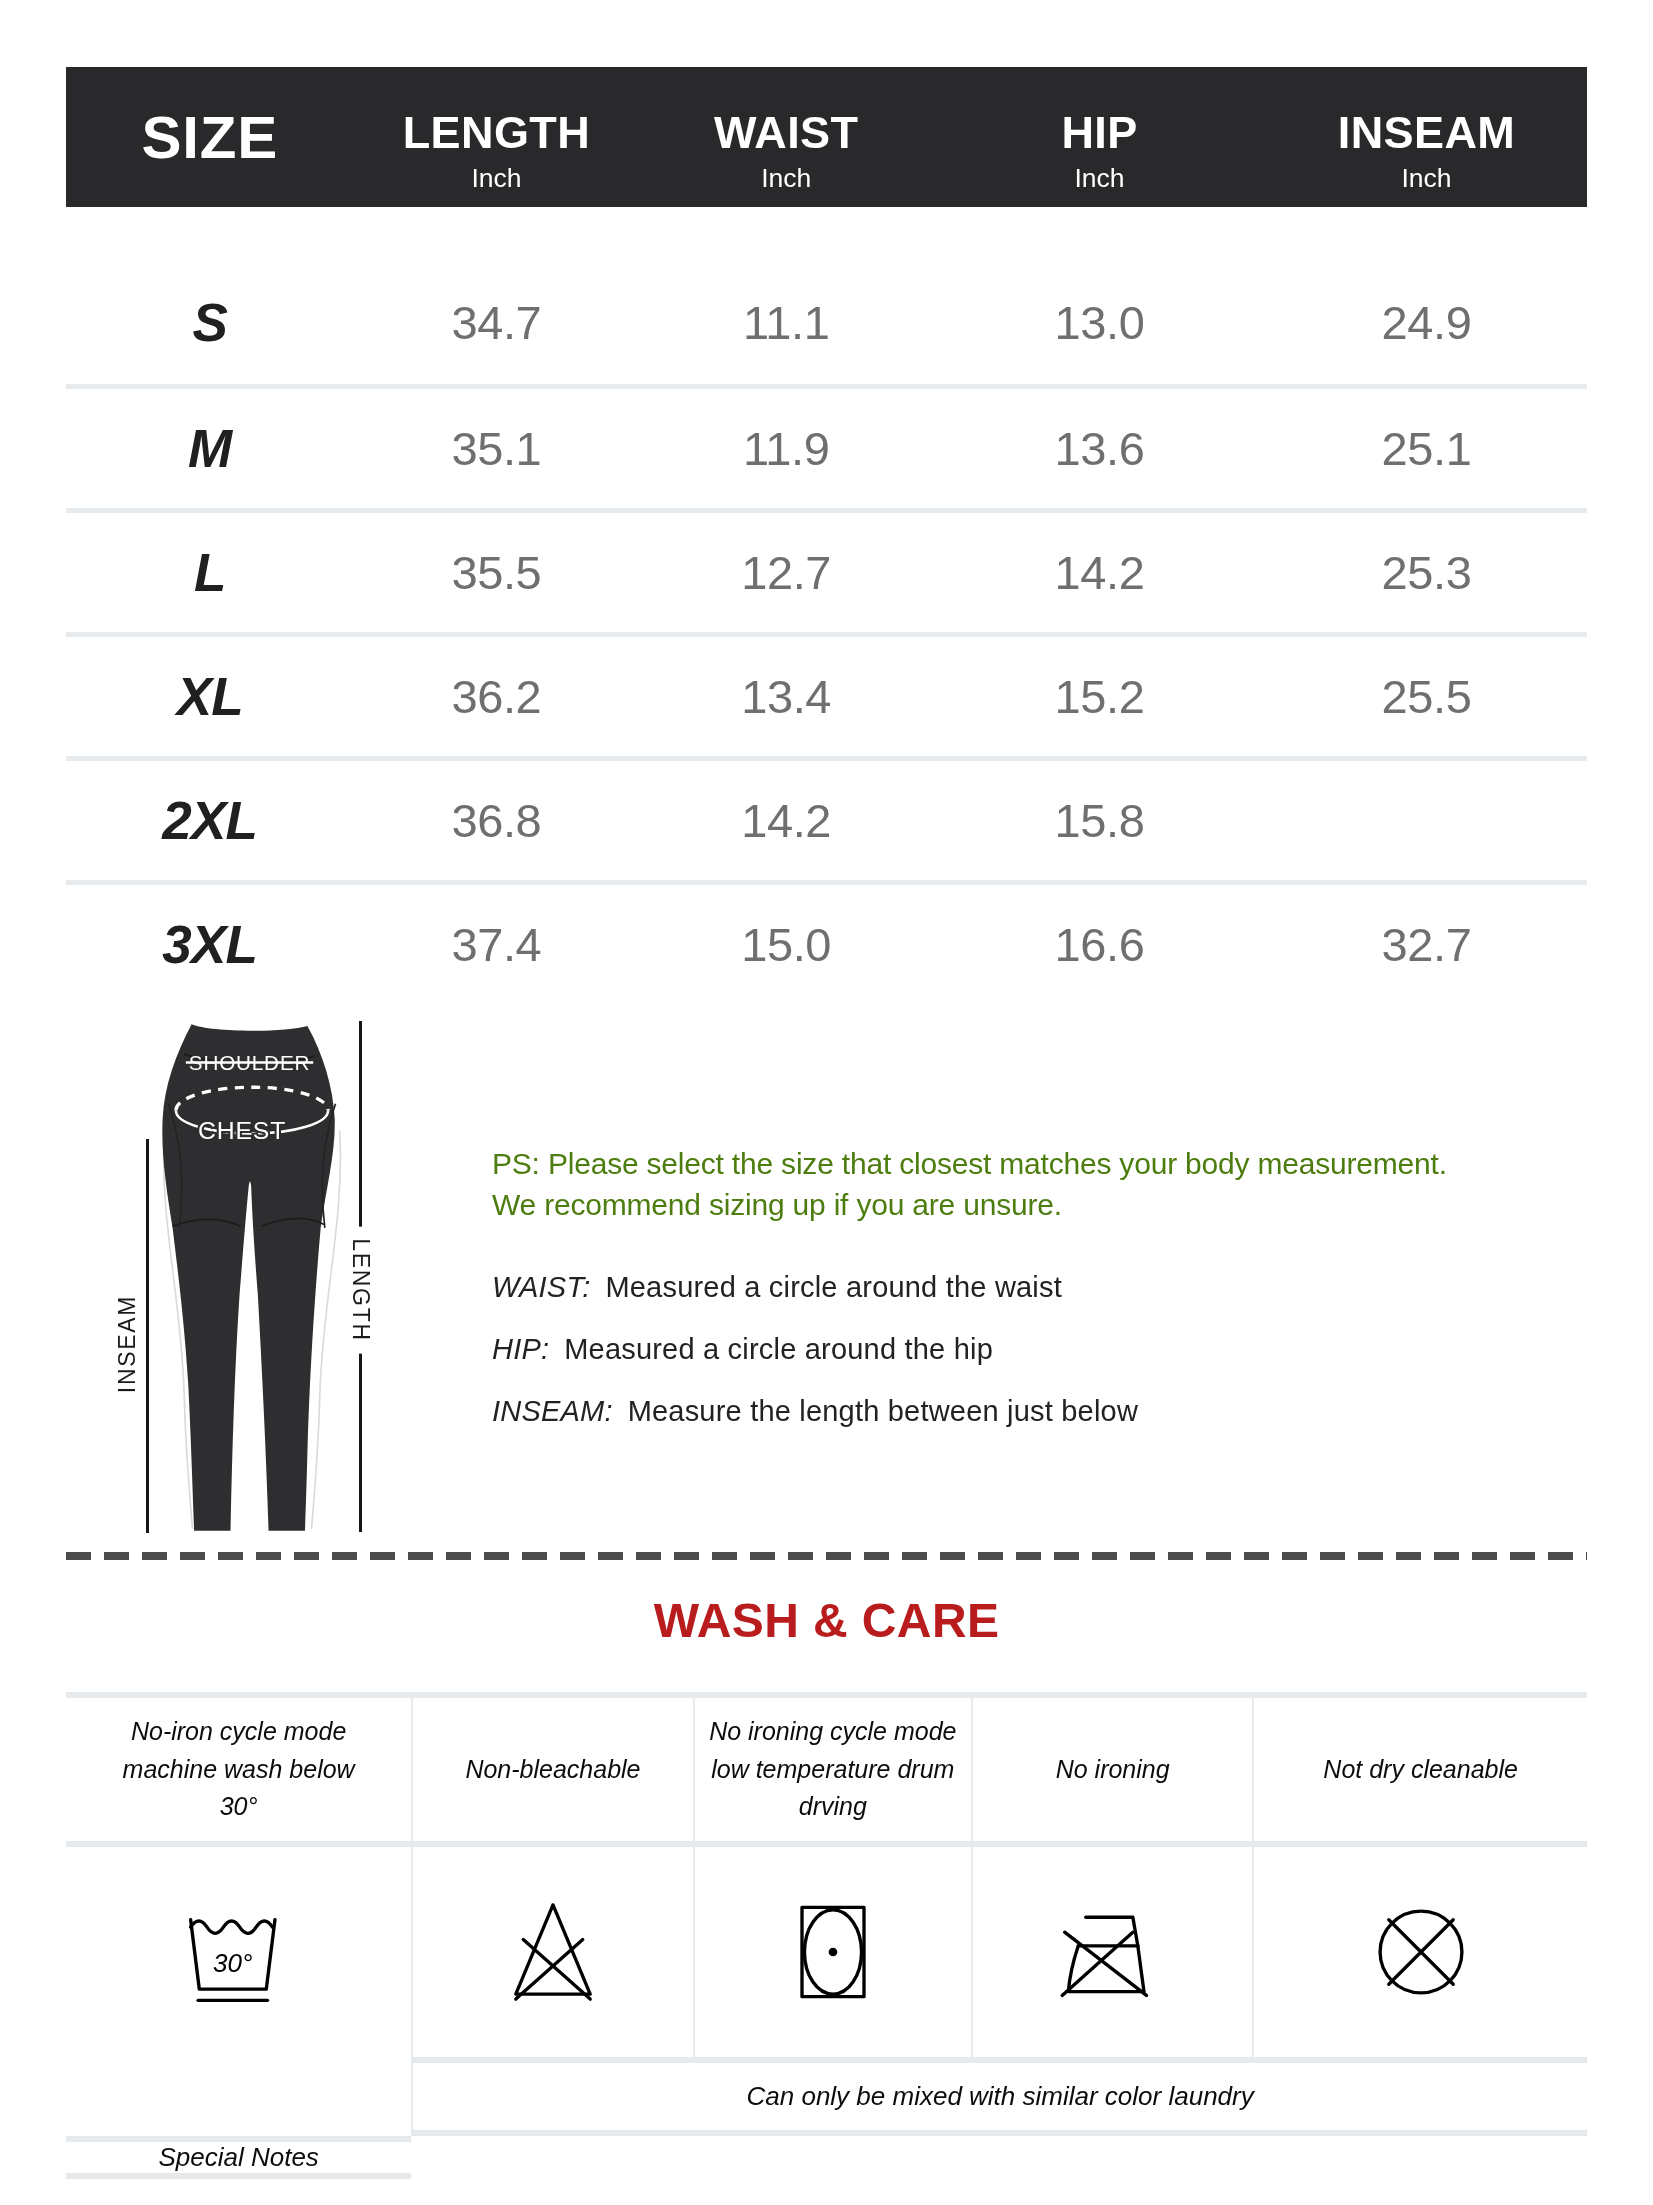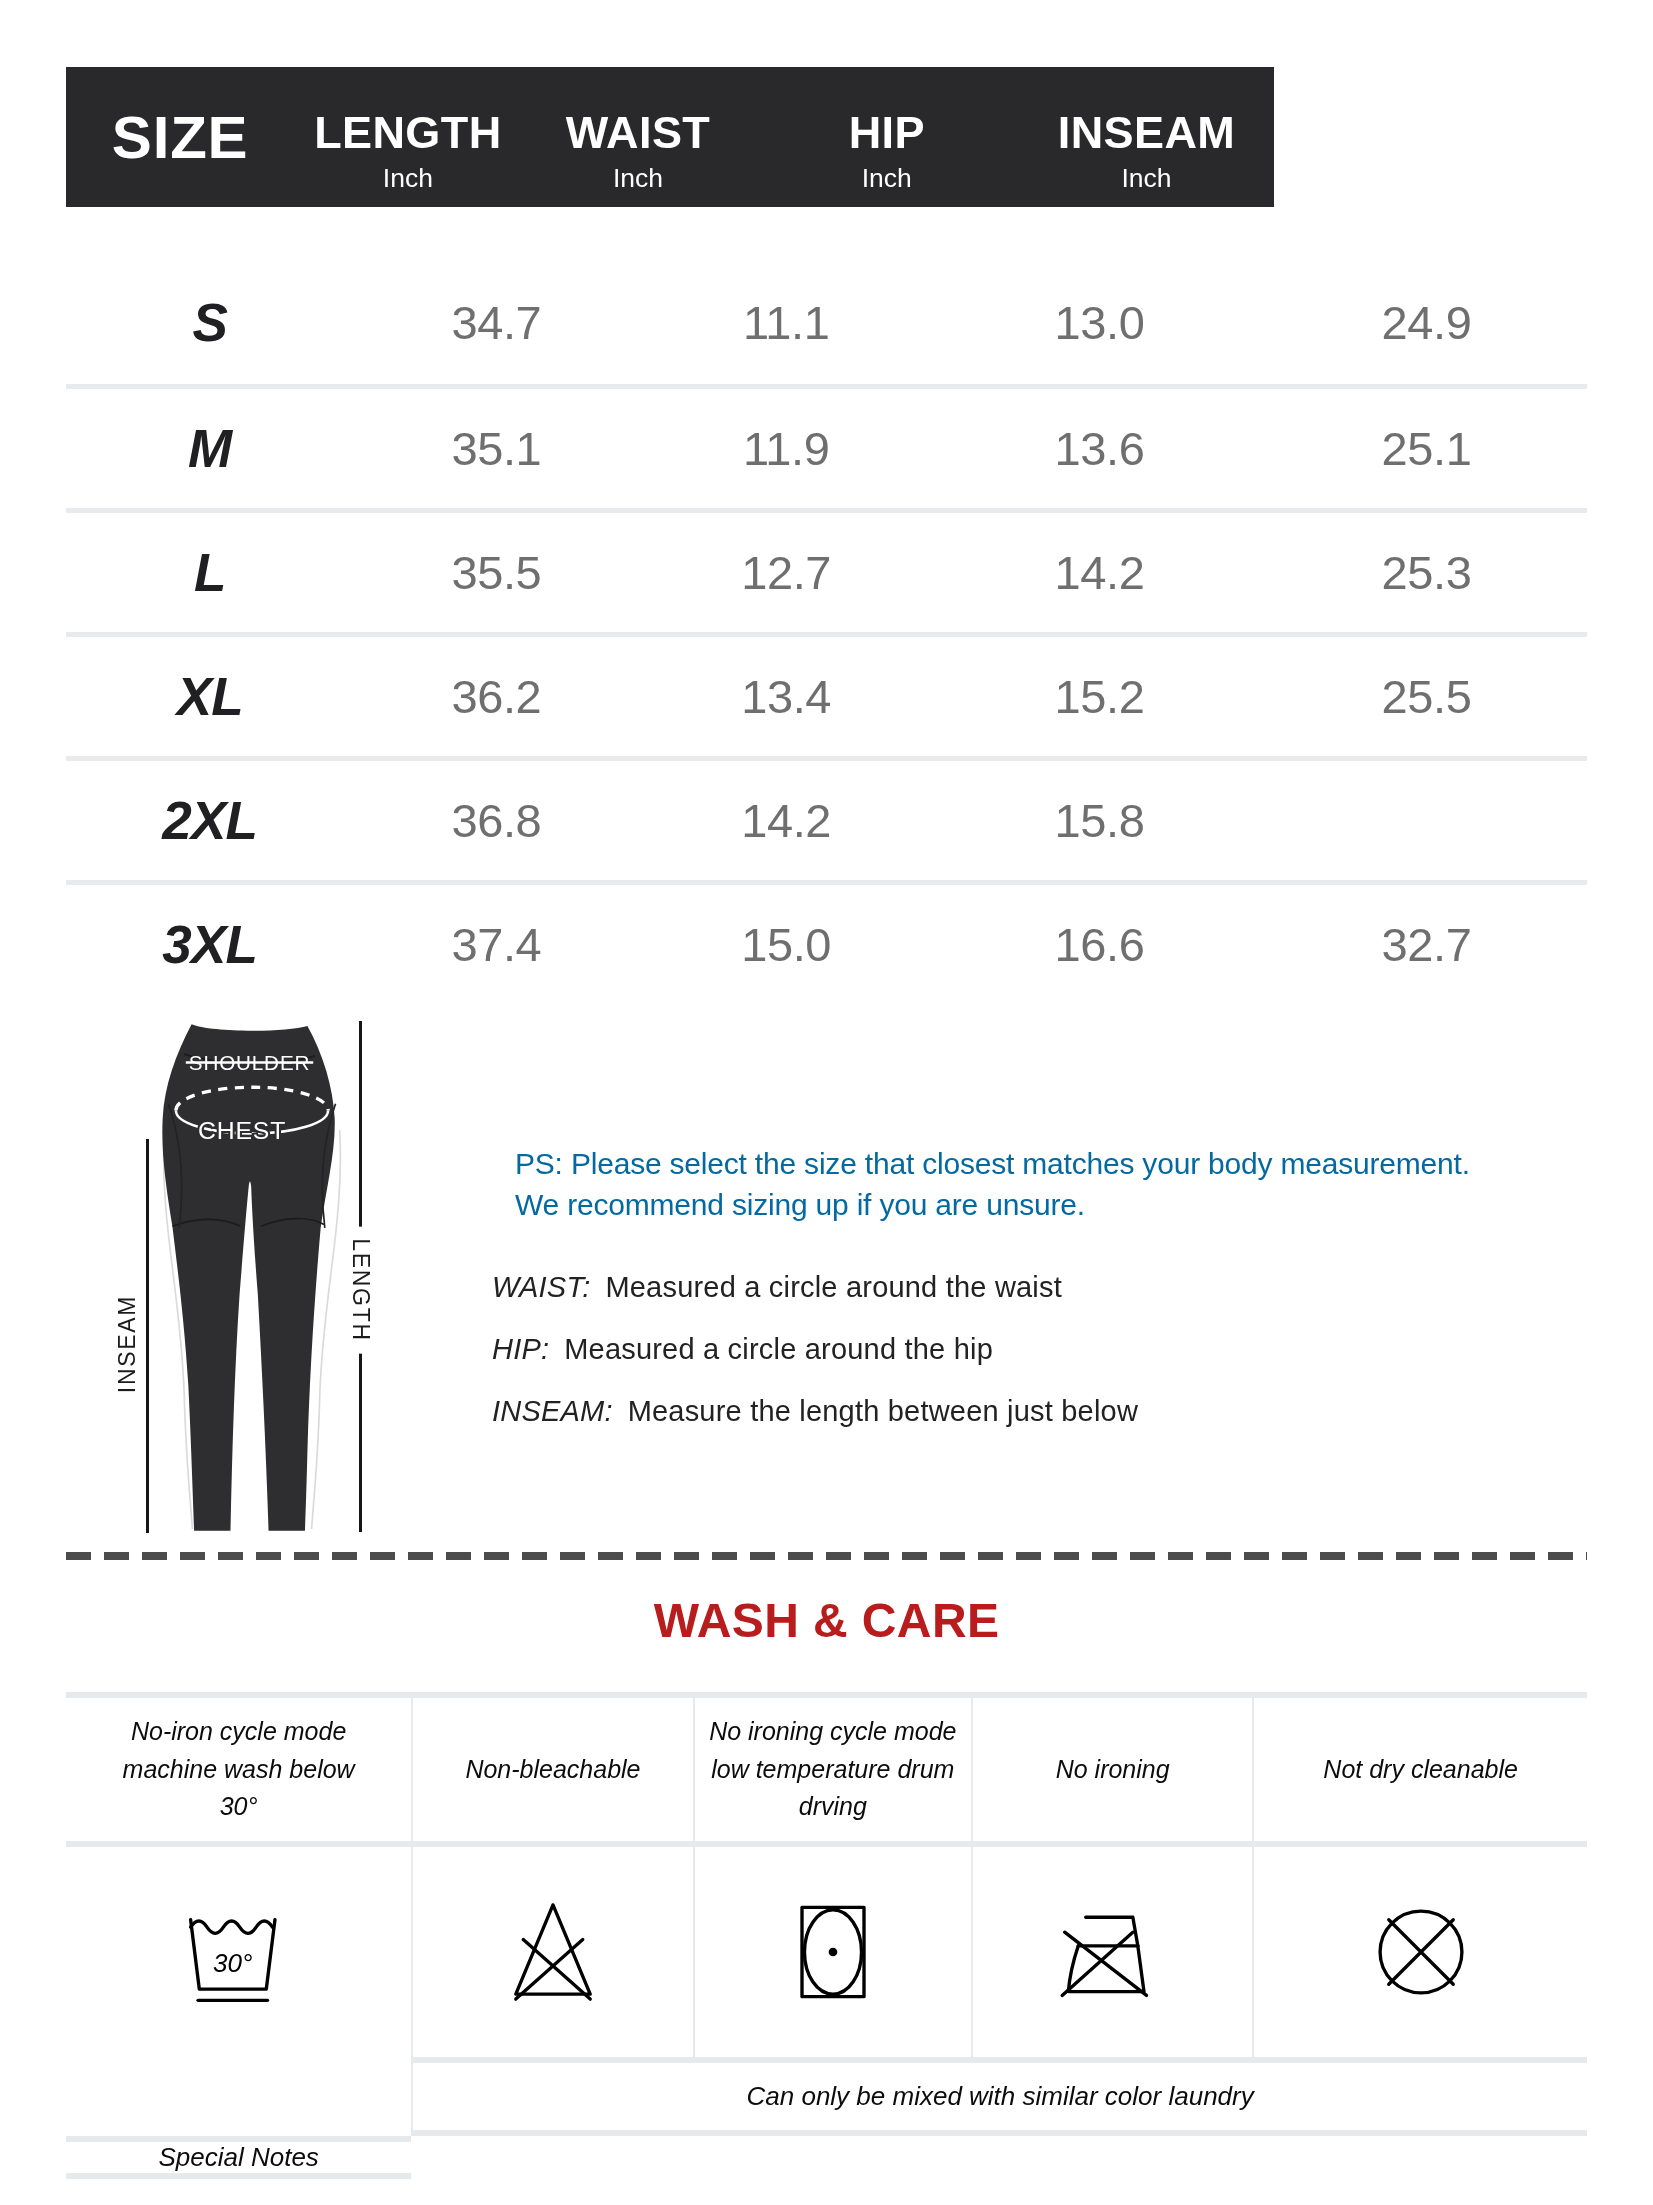--- a/index.html
+++ b/index.html
@@ -1,20 +1,20 @@
 <!DOCTYPE html>
 <html style="font-size:13.2px"><head>
 <meta charset="utf-8">
 <style>
   html,body{margin:0;padding:0;background:#ffffff;}
   body{font-family:"Liberation Sans","DejaVu Sans",sans-serif;color:#1d1d1f;}
   .page{position:relative;width:1654px;height:2205px;background:#fff;overflow:hidden;}
 
   
-  .band{position:absolute;left:66px;top:67px;width:1208px;height:140px;background:#29292b;
+  .band{position:absolute;left:66px;top:67px;width:1521px;height:140px;background:#29292b;
         display:grid;grid-template-columns:18.9% 18.8% 19.3% 21.9% 21.1%;}
   .band .hcell{display:flex;flex-direction:column;align-items:center;justify-content:flex-end;
         padding-bottom:13.2px;color:#fff;}
   .band .size-hcell{justify-content:center;padding-bottom:0;}
   .h-size{font-size:60px;font-weight:800;letter-spacing:0.8px;}
   .h-label{font-size:45px;font-weight:800;letter-spacing:0.4px;line-height:1.05;}
   .h-unit{font-size:26.5px;font-weight:400;margin-top:6.6px;}
 
   
   .size-table{position:absolute;left:66px;top:260px;width:1521px;}
@@ -30,21 +30,21 @@
   .measure-line{position:absolute;width:3.3px;background:#161616;}
   .inseam-line{left:146px;top:1139px;height:394px;}
   .length-line{left:359px;top:1021px;height:511px;}
   .vlabel{position:absolute;font-size:23px;letter-spacing:1.7px;color:#1b1b1b;white-space:nowrap;}
   .inseam-label{left:127px;top:1344px;transform:translate(-50%,-50%) rotate(-90deg);}
   .length-label{left:361px;top:1290px;transform:translate(-50%,-50%) rotate(90deg);
         background:#fff;padding:1.7px 11.6px;}
 
   
   .ps-block{position:absolute;left:492px;top:1143px;width:1108px;font-size:30px;
-        line-height:41px;color:#0369a1;letter-spacing:-0.2px;margin-left:23px;}
+        line-height:41px;color:#4d7c0f;letter-spacing:-0.2px;}
   .def-row{position:absolute;left:492px;font-size:29px;color:#222;letter-spacing:0.2px;
         display:flex;align-items:baseline;}
   .def-term{font-style:italic;margin-right:15px;}
   .def-waist{top:1271px;} .def-hip{top:1333px;} .def-inseam{top:1395px;}
 
   
   .dash-divider{position:absolute;left:66px;top:1552px;width:1521px;height:8.3px;
         background:repeating-linear-gradient(90deg,#4c4c4c 0 25px,transparent 25px 38px);}
   .wash-title{position:absolute;left:66px;top:1593px;width:1521px;text-align:center;
         font-size:48px;font-weight:800;letter-spacing:0.4px;color:#b91c1c;}

